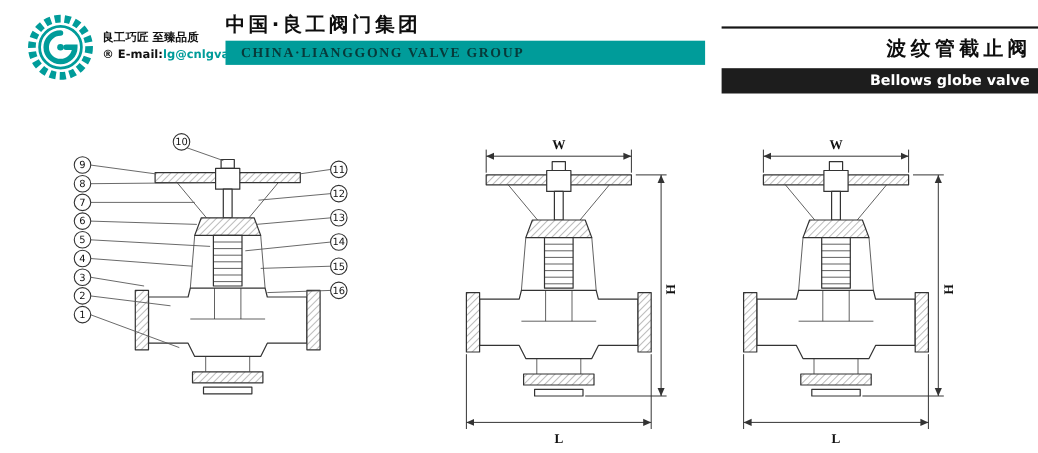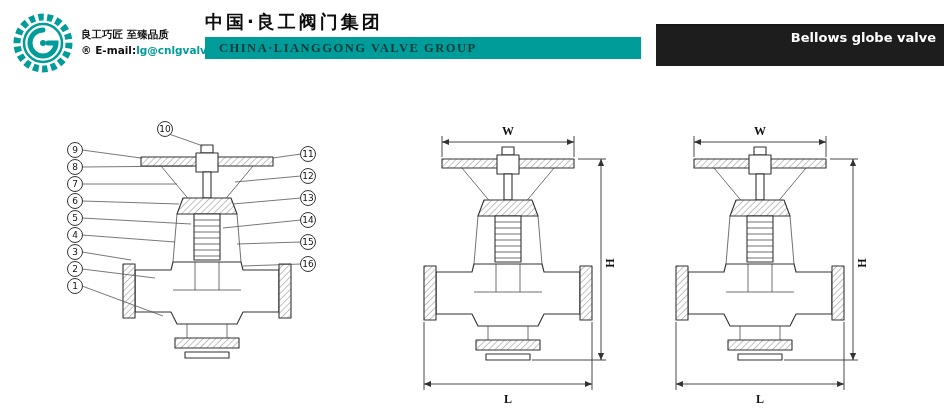--- a/index.html
+++ b/index.html
@@ -4,33 +4,33 @@
 <style>
   * { margin:0; padding:0; box-sizing:border-box; }
   html,body { background:#fff; }
   body {
     width:944px; height:412px; position:relative; overflow:hidden;
     font-family:"DejaVu Sans","Liberation Sans",sans-serif; color:#111;
   }
   .page { position:absolute; inset:0; background:#fff; }
 
   
-  .logo-block { position:absolute; left:12px; top:12px; display:flex; gap:7px; align-items:center; }
+  .logo-block { position:absolute; left:24px; top:12px; display:flex; gap:7px; align-items:center; }
   .logo-text { font-size:10.5px; font-weight:bold; line-height:1.5; white-space:nowrap; }
   .logo-text .teal { color:var(--teal,#009c9a); }
   .company-block { position:absolute; left:205px; top:10px; width:436px; }
   .company-cn { font-size:18px; font-weight:bold; letter-spacing:3px; color:#0d0d0d; }
   .company-banner { margin-top:3px; height:22px; background:var(--teal,#009c9a);
     color:#073a3a; font-size:12.5px; font-weight:bold; letter-spacing:1.5px;
     line-height:22px; padding-left:14px;font-family:Liberation Serif, serif; }
   .product-block { position:absolute; right:0; top:24px; width:288px; }
   .product-rule { height:2px; background:#161616; }
   .product-cn { text-align:right; font-size:18px; font-weight:bold; letter-spacing:4px;
     padding:6px 6px 6px 0; color:#0d0d0d; }
-  .product-bar { height:40px; background:var(--dark_bar,#1d1d1d); color:#fff;
+  .product-bar { height:23px; background:var(--dark_bar,#1d1d1d); color:#fff;
     text-align:right; font-size:13px; font-weight:bold; line-height:23px; padding-right:8px; }
 
   
   svg.drawing { position:absolute; }
   .draw { stroke:var(--drawing_line,#333); fill:#fff; stroke-width:1.1; }
   .thin { stroke:var(--drawing_line,#333); stroke-width:0.7; fill:none; }
   .dim  { stroke:#333; stroke-width:0.9; fill:none; }
   .dimtext { font-family:"Liberation Serif","DejaVu Serif",serif; font-size:12px; font-weight:bold; fill:#111; }
   .callout-lines { stroke:#555; stroke-width:0.8; fill:none; }
   .callout circle { fill:#fff; stroke:#333; stroke-width:1; }
@@ -88,20 +88,21 @@
       </div>
     </div>
 
     <div class="company-block">
       <div class="company-cn">中国·良工阀门集团</div>
       <div class="company-banner"><span>CHINA·LIANGGONG VALVE GROUP</span></div>
     </div>
 
     <div class="product-block">
       <div class="product-rule"></div>
+      <div class="product-cn">波纹管截止阀</div>
       <div class="product-bar"><span>Bellows globe valve</span></div>
     </div>
   </header>
 
   <svg class="drawing" style="left:55px; top:120px;" width="270" height="290" viewBox="0 0 270 290">
     <use href="#valve-sym" x="62" y="24" width="180" height="225"></use>
     <path class="callout-lines" d="M27,30 L86,38 M27,47 L138,46 M27,64 L122,64 M27,81 L124,84 M27,98 L136,104 M27,115 L120,122 M27,132 L76,140 M27,149 L100,158 M27,166 L108,196 M114,14 L148,26 M246,34 L218,38 M246,56 L180,62 M246,78 L178,84 M246,100 L168,108 M246,122 L182,124 M246,144 L188,146"></path>
     <g class="callout">
         <circle cx="20" cy="30" r="7.5"></circle>
         <text x="20" y="33">9</text>

